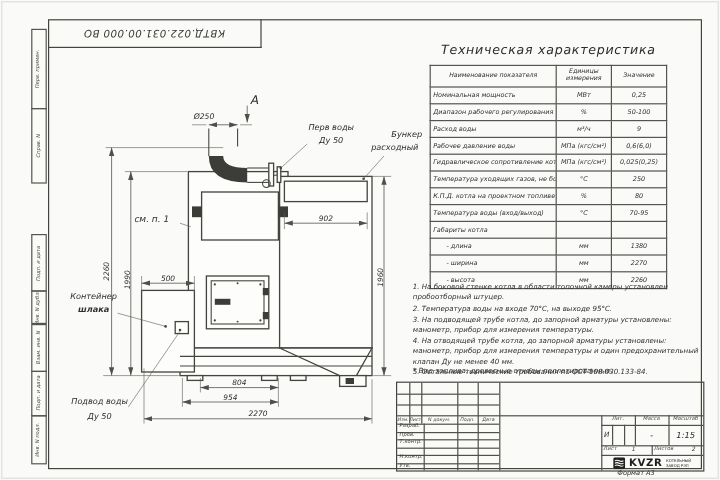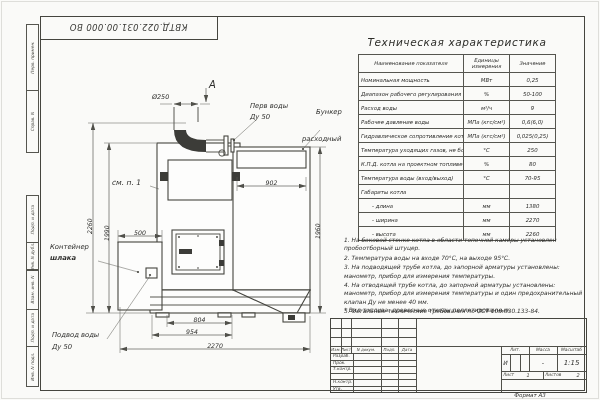--- a/index.html
+++ b/index.html
@@ -7,21 +7,21 @@
        font-family:"DejaVu Sans",sans-serif;font-style:italic;color:#2e2e2c;}
   .sheet-edge{position:absolute;left:1px;top:1px;width:596px;height:396px;border:1px solid #dededa;}
   .frame{position:absolute;left:40px;top:16px;width:545px;height:375px;border:1.3px solid #45453f;box-sizing:border-box;}
   .corner-doc{position:absolute;left:40px;top:16px;width:178px;height:24px;border-right:1px solid #45453f;border-bottom:1px solid #45453f;box-sizing:border-box;}
   .corner-doc span{display:block;transform:rotate(180deg);text-align:center;font-size:8.5px;line-height:22px;letter-spacing:.4px;color:#3a3a36;}
   .strip{position:absolute;left:26px;width:13px;}
   .vcell{width:13px;border:0.8px solid #55554f;box-sizing:border-box;display:flex;align-items:center;justify-content:center;margin-top:-0.8px;background:transparent;}
   .vcell span{transform:rotate(-90deg);font-size:4.3px;white-space:nowrap;color:#4a4a44;}
   svg.geom{position:absolute;left:0;top:0;z-index:0;}
   .call{position:absolute;font-size:6.8px;white-space:nowrap;color:#2e2e2c;z-index:2;}
-  .ctr{text-align:left;}
+  .ctr{text-align:center;}
   .vdim{position:absolute;font-size:6.2px;transform:rotate(-90deg);transform-origin:0 0;white-space:nowrap;z-index:2;}
   .hdim{position:absolute;font-size:6.2px;text-align:center;white-space:nowrap;z-index:2;}
   .spec-title{position:absolute;left:352px;top:36px;width:210px;text-align:center;font-size:10.5px;letter-spacing:.6px;color:#2c2c28;z-index:2;}
   table.spec{position:absolute;left:358px;top:54px;width:197px;border-collapse:collapse;table-layout:fixed;z-index:2;background:transparent;}
   table.spec th,table.spec td{border:0.8px solid #55554f;font-weight:normal;font-style:italic;overflow:hidden;}
   table.spec th{font-size:5.2px;text-align:center;height:17px;line-height:1.15;padding:0 1px;}
   table.spec td{font-size:5.4px;height:13px;padding:0 2px;white-space:nowrap;}
   td.cn{text-align:left;}
   td.cn.ind{padding-left:13px;}
   td.cv{text-align:center;}
@@ -171,21 +171,21 @@
     <div class="vcell" style="height: 41px;">
       <span>Инв. N подл.</span>
     </div>
   </div>
 
 <span class="call ctr" style="left:152px;top:93px;width:36px;font-size:6.4px;">Ø250</span>
 <span class="call" style="left:209px;top:79px;font-size:10px;">А</span>
 <span class="call ctr" style="left:250px;top:102px;width:52px;">Перв воды</span>
 <span class="call ctr" style="left:250px;top:113px;width:52px;">Ду 50</span>
 <span class="call ctr" style="left:316px;top:108px;width:46px;">Бункер</span>
-<span class="call ctr" style="left:302px;top:119px;width:54px;margin-top:16px;">расходный</span>
+<span class="call ctr" style="left:302px;top:119px;width:54px;">расходный</span>
 <span class="call" style="left:112px;top:178px;font-size:7.5px;">см. п. 1</span>
 <span class="call ctr" style="left:50px;top:243px;width:56px;">Контейнер</span>
 <span class="call ctr" style="left:50px;top:254px;width:56px;font-weight:bold;">шлака</span>
 <span class="call ctr" style="left:52px;top:331px;width:62px;">Подвод воды</span>
 <span class="call ctr" style="left:52px;top:343px;width:62px;">Ду 50</span>
 
 <span class="hdim" style="left:237px;top:179px;width:69px;">902</span>
 <span class="hdim" style="left:118px;top:229px;width:44px;">500</span>
 <span class="hdim" style="left:167px;top:316px;width:65px;">804</span>
 <span class="hdim" style="left:152px;top:328px;width:80px;">954</span>
@@ -310,20 +310,31 @@
   <span class="tbh" style="left:170px;width:28px;font-size:4.4px;">Лит.</span>
   <span class="tbh" style="left:198px;width:28px;font-size:4.4px;">Масса</span>
   <span class="tbh" style="left:226px;width:29px;font-size:4.4px;">Масштаб</span>
   <div class="tb-cell" style="left:170px;top:35px;width:9px;height:17px;font-size:6px;">И</div>
   <div class="tb-cell" style="left:198px;top:35px;width:28px;height:17px;font-size:6.5px;">-</div>
   <div class="tb-cell" style="left:226px;top:35px;width:29px;height:17px;font-size:7px;">1:15</div>
   <span class="tbh" style="left:172px;top:52px;width:18px;height:8px;line-height:8px;font-size:4.4px;text-align:left;">Лист</span>
   <span class="tbh" style="left:192px;top:52px;width:10px;height:8px;line-height:8px;font-size:5px;">1</span>
   <span class="tbh" style="left:214px;top:52px;width:22px;height:8px;line-height:8px;font-size:4.4px;text-align:left;">Листов</span>
   <span class="tbh" style="left:242px;top:52px;width:10px;height:8px;line-height:8px;font-size:5px;">2</span>
+  <div class="tb-logo">
+    <svg width="10" height="10" viewBox="0 0 10 10">
+      <rect x="0" y="0" width="10" height="10" rx="1.5" fill="#222220"></rect>
+      <path d="M1.5,3 Q3,2 5,3 T8.5,3 M1.5,5 Q3,4 5,5 T8.5,5 M1.5,7 Q3,6 5,7 T8.5,7" stroke="#fdfdfc" stroke-width="0.9" fill="none"></path>
+    </svg>
+    <span class="logo-word">KVZR</span>
+    <span class="logo-sub">
+      <span>КОТЕЛЬНЫЙ</span>
+      <span>ЗАВОД РЭП</span>
+    </span>
+  </div>
   <div>
       <span class="tbh" style="left: 0px; width: 10px;">Изм.</span>
       <span class="tbh" style="left: 10px; width: 10px;">Лист</span>
       <span class="tbh" style="left: 20px; width: 30px;">N докум.</span>
       <span class="tbh" style="left: 50px; width: 17px;">Подп.</span>
       <span class="tbh" style="left: 67px; width: 18px;">Дата</span>
     </div>
   <div>
       <span class="tbs" style="top: 34px;">Разраб.</span>
       <span class="tbs" style="top: 40.5px;">Пров.</span>

